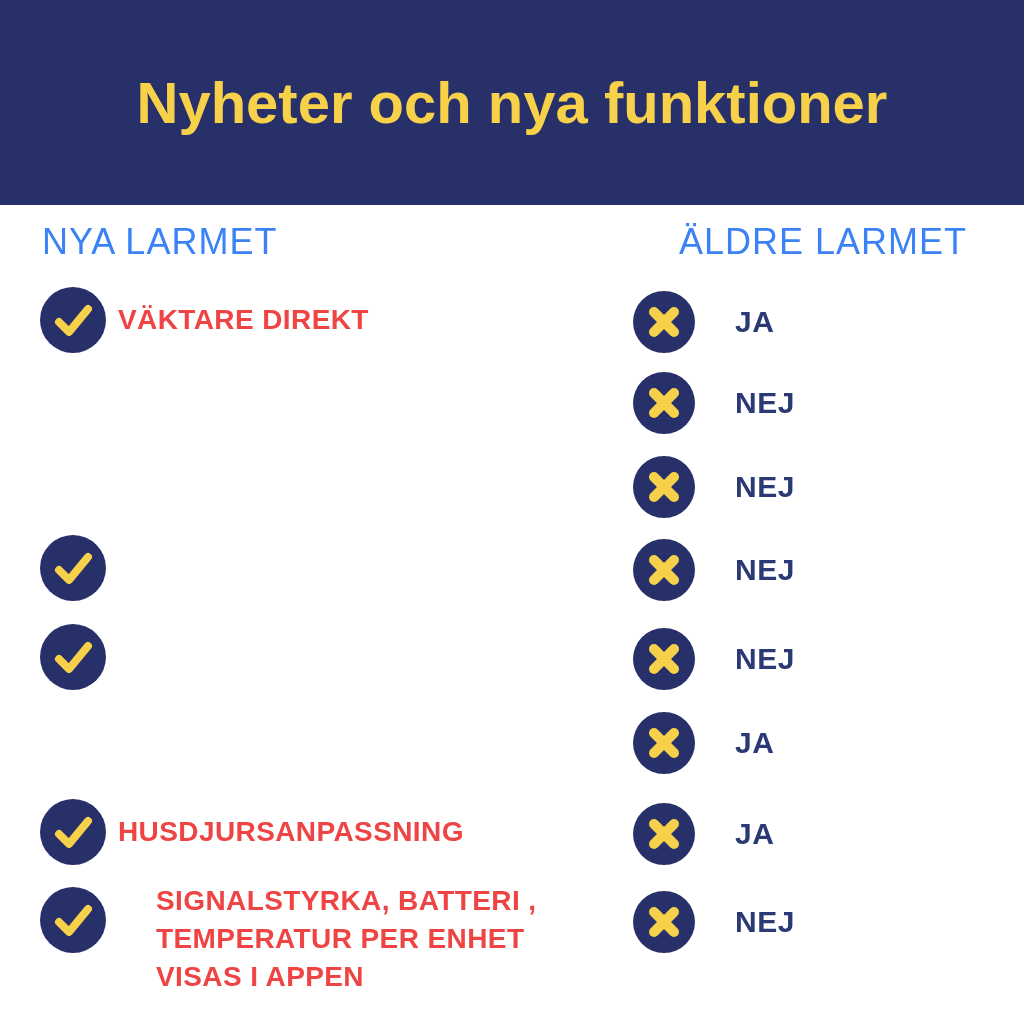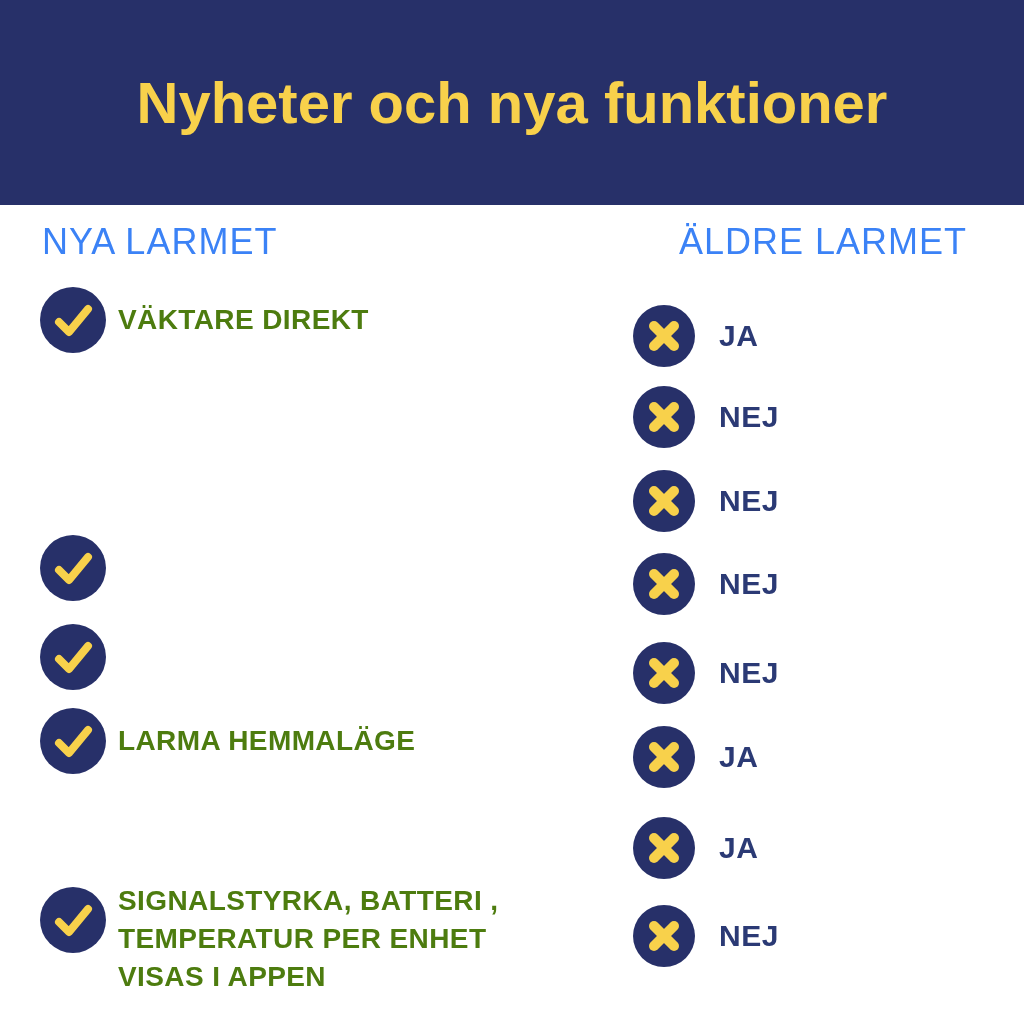--- a/index.html
+++ b/index.html
@@ -62,49 +62,49 @@
     display: flex;
     align-items: center;
   }
   .cell.feature-cell {
     left: 40px;
     height: 66px;
     gap: 12px;
   }
   .cell.answer-cell {
     left: 633px;
-    top: 18px;
+    top: 4px;
     height: 62px;
-    gap: 24px;
+    gap: 40px;
     align-items: center;
   }
   .icon {
     flex: 0 0 auto;
     display: block;
     line-height: 0;
   }
   .label {
     font-size: 28px;
     font-weight: bold;
-    color: #4d7c0f;
+    color: #ef4444;
     letter-spacing: 0.4px;
     line-height: 38px;
     white-space: pre-wrap;
   }
   .answer {
     font-size: 30px;
     font-weight: bold;
     color: #2B3A75;
     letter-spacing: 0.6px;
     white-space: nowrap;
   }
   
   .row.tall .cell.feature-cell { align-items: flex-start; }
   .row.tall .cell.feature-cell .icon { margin-top: 0px; }
-  .row.tall .label { margin-top: -5px; }
+  .row.tall .label { margin-top: -5px; margin-left: 38px; }
 </style>
 </head>
 <body>
 
 <div class="canvas">
 
   <header class="banner">
     <h1>Nyheter och nya funktioner</h1>
   </header>
 
@@ -196,42 +196,42 @@
             <circle cx="31" cy="31" r="31" fill="#273069"></circle>
             <line x1="21" y1="21" x2="41" y2="41" stroke="#F8D14B" stroke-width="10" stroke-linecap="round"></line>
             <line x1="41" y1="21" x2="21" y2="41" stroke="#F8D14B" stroke-width="10" stroke-linecap="round"></line>
           </svg>
       </span>
       <span class="answer">NEJ</span>
     </div>
   </div>
 
   <div class="row" style="top:708px">
-    <div class="cell feature-cell">
-      <span class="icon">
-        <svg width="66" height="66" viewBox="0 0 66 66">
-            <circle cx="33" cy="33" r="33" fill="#273069"></circle>
-            <polyline points="19,35 29,45 48,22" fill="none" stroke="#F8D14B" stroke-width="8" stroke-linecap="round" stroke-linejoin="round"></polyline>
-          </svg>
-      </span>
-      <span class="label">LARMA HEMMALÄGE</span>
-    </div>
     <div class="cell answer-cell">
       <span class="icon">
         <svg width="62" height="62" viewBox="0 0 62 62">
             <circle cx="31" cy="31" r="31" fill="#273069"></circle>
             <line x1="21" y1="21" x2="41" y2="41" stroke="#F8D14B" stroke-width="10" stroke-linecap="round"></line>
             <line x1="41" y1="21" x2="21" y2="41" stroke="#F8D14B" stroke-width="10" stroke-linecap="round"></line>
           </svg>
       </span>
       <span class="answer">JA</span>
     </div>
   </div>
 
   <div class="row" style="top:799px">
+    <div class="cell feature-cell">
+      <span class="icon">
+        <svg width="66" height="66" viewBox="0 0 66 66">
+            <circle cx="33" cy="33" r="33" fill="#273069"></circle>
+            <polyline points="19,35 29,45 48,22" fill="none" stroke="#F8D14B" stroke-width="8" stroke-linecap="round" stroke-linejoin="round"></polyline>
+          </svg>
+      </span>
+      <span class="label">HUSDJURSANPASSNING</span>
+    </div>
     <div class="cell answer-cell">
       <span class="icon">
         <svg width="62" height="62" viewBox="0 0 62 62">
             <circle cx="31" cy="31" r="31" fill="#273069"></circle>
             <line x1="21" y1="21" x2="41" y2="41" stroke="#F8D14B" stroke-width="10" stroke-linecap="round"></line>
             <line x1="41" y1="21" x2="21" y2="41" stroke="#F8D14B" stroke-width="10" stroke-linecap="round"></line>
           </svg>
       </span>
       <span class="answer">JA</span>
     </div>

